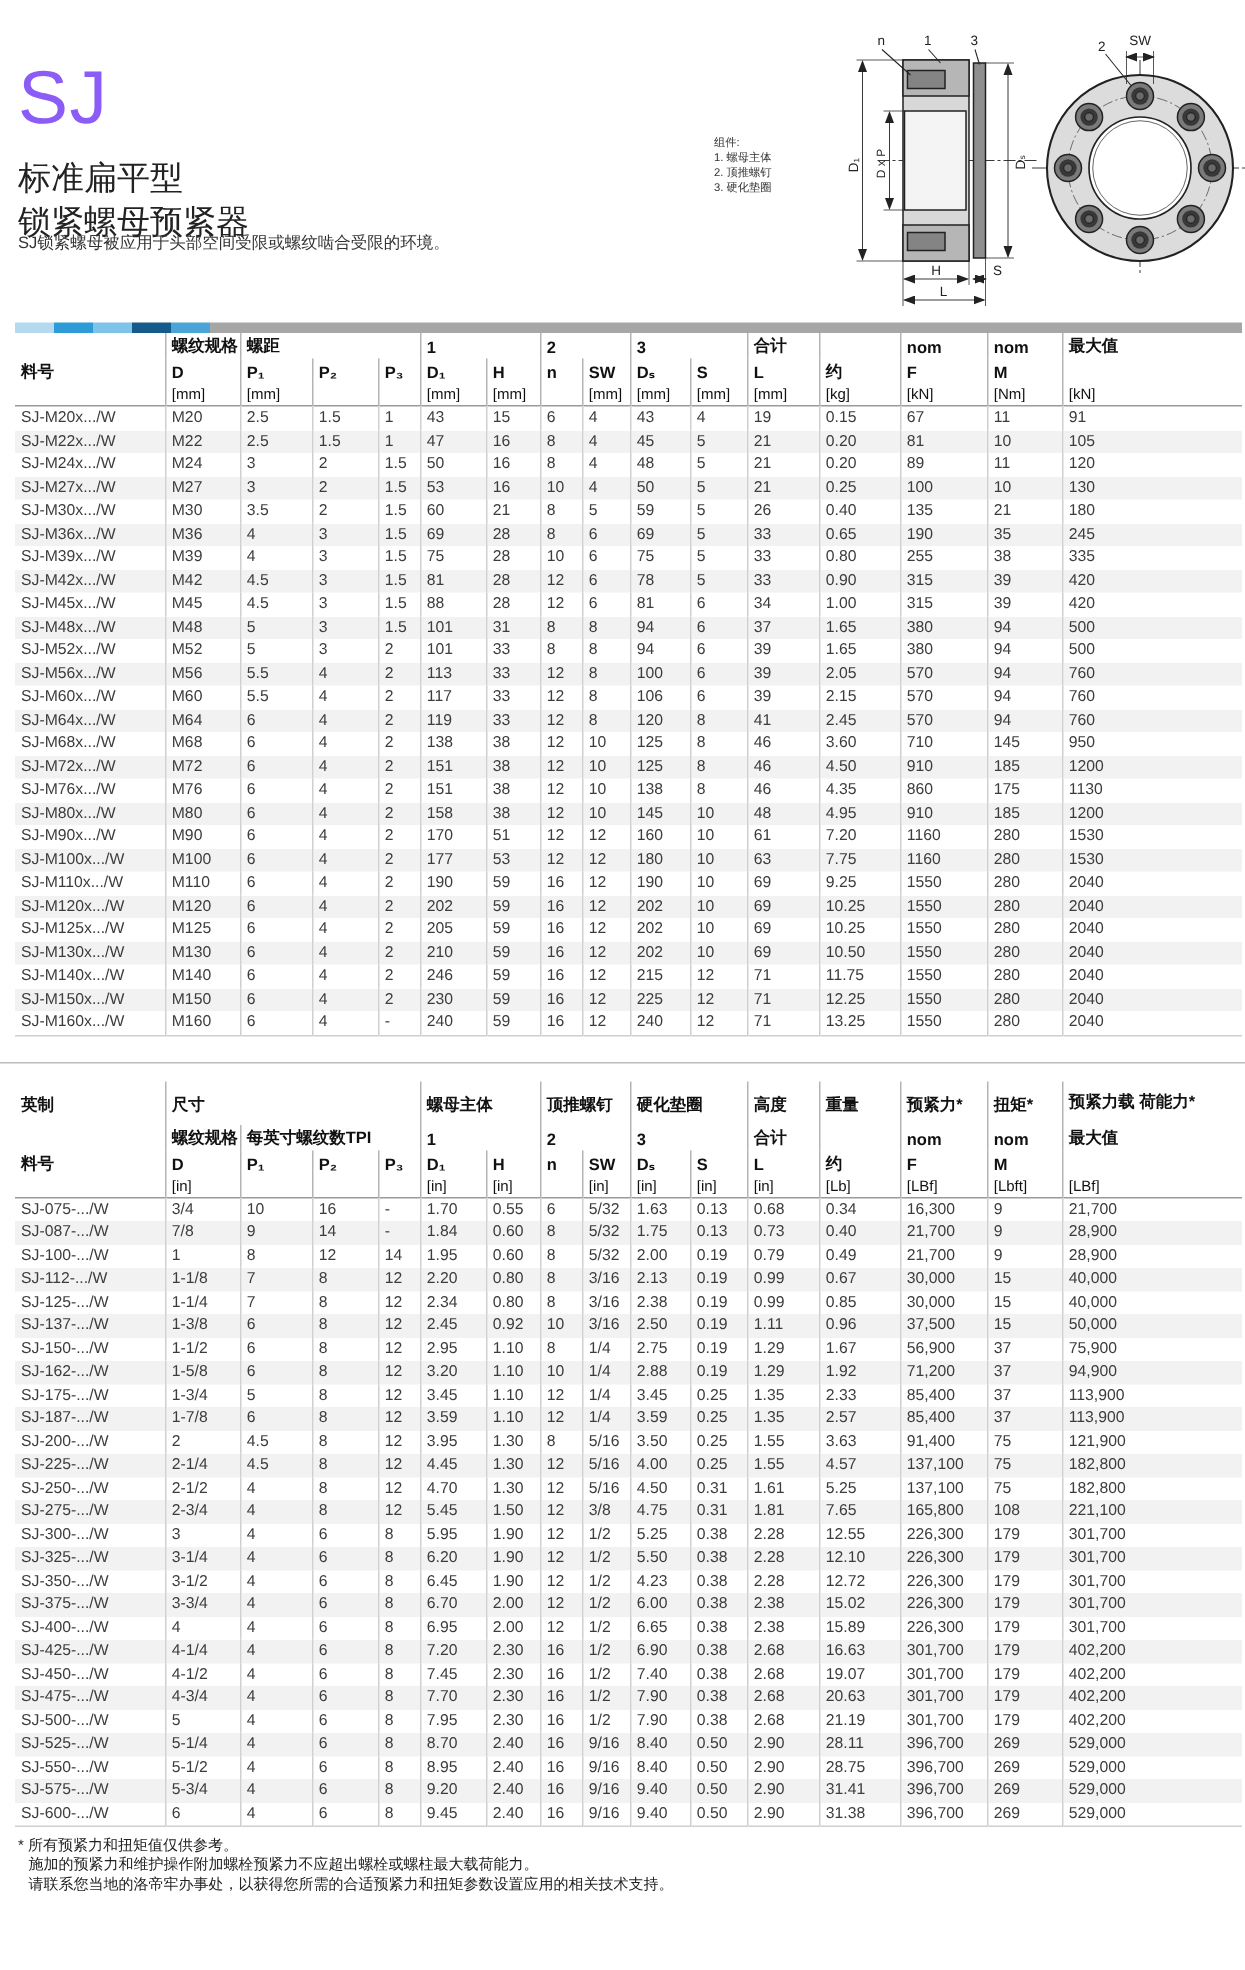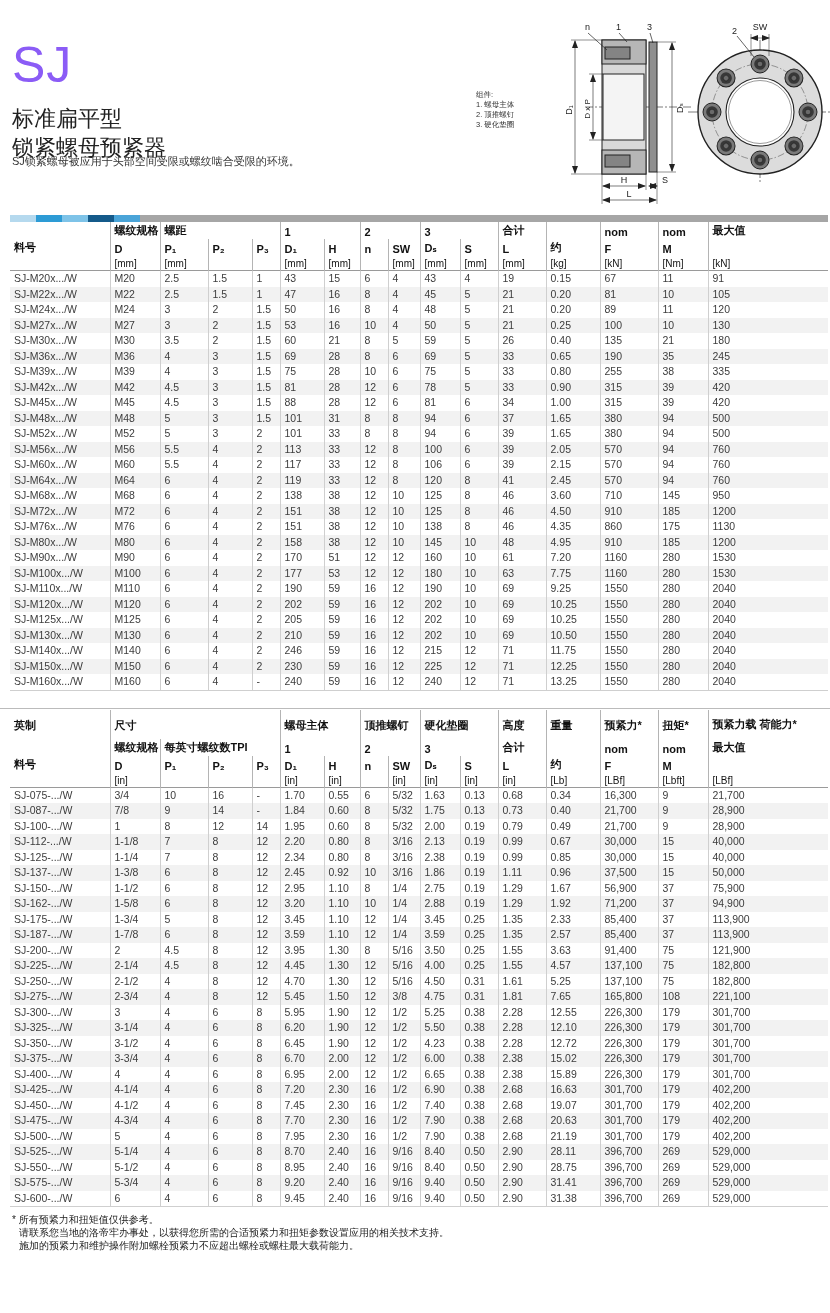--- a/index.html
+++ b/index.html
@@ -27,21 +27,21 @@
   .rowC th{font-size:11px;font-weight:bold;height:14px;}
   .rowD th{font-size:10px;font-weight:normal;color:#555;height:12px;}
   .capacity{white-space:pre-line;line-height:12px;}
   .bl{border-left:1px solid #b4b4b4;}
   .ctr{text-align:center;}
   .tbl thead{border-bottom:1px solid #9a9a9a;}
   .tbl tbody td{font-size:10.5px;color:#3c3c3c;line-height:13.5px;border-left:1px solid #cfcfcf;}
   .tbl tbody td:first-child{border-left:none;}
   .tbl tbody tr:nth-child(even){background:#f2f2f2;}
   .tbl tbody{border-bottom:1px solid #cfcfcf;}
-  .imperial-wrap{margin-top:17px;border-top:1px solid #bbb;padding-top:1px;}
+  .imperial-wrap{margin-top:17px;border-top:1px solid #bbb;padding-top:12px;}
   
   .footnotes{margin:6px 0 0 12px;font-size:10px;line-height:13px;color:#222;}
   .footnotes .fn2{padding-left:7px;}
 </style>
 </head>
 <body>
 
 <div class="page">
 
   <div class="hdr">
@@ -965,21 +965,21 @@
         <tr>
           <td>SJ-137-.../W</td>
           <td>1-3/8</td>
           <td>6</td>
           <td>8</td>
           <td>12</td>
           <td>2.45</td>
           <td>0.92</td>
           <td>10</td>
           <td>3/16</td>
-          <td>1.86</td>
+          <td>2.50</td>
           <td>0.19</td>
           <td>1.11</td>
           <td>0.96</td>
           <td>37,500</td>
           <td>15</td>
           <td>50,000</td>
         </tr>
 
         <tr>
           <td>SJ-150-.../W</td>
@@ -1378,17 +1378,17 @@
           <td>396,700</td>
           <td>269</td>
           <td>529,000</td>
         </tr>
       </tbody>
   </table>
   </div>
 
   <div class="footnotes">
     <div>* 所有预紧力和扭矩值仅供参考。</div>
+    <div class="fn2">施加的预紧力和维护操作附加螺栓预紧力不应超出螺栓或螺柱最大载荷能力。</div>
     <div class="fn2">请联系您当地的洛帝牢办事处，以获得您所需的合适预紧力和扭矩参数设置应用的相关技术支持。</div>
-    <div class="fn2">施加的预紧力和维护操作附加螺栓预紧力不应超出螺栓或螺柱最大载荷能力。</div>
   </div>
 
 </div>
 
 </body></html>

